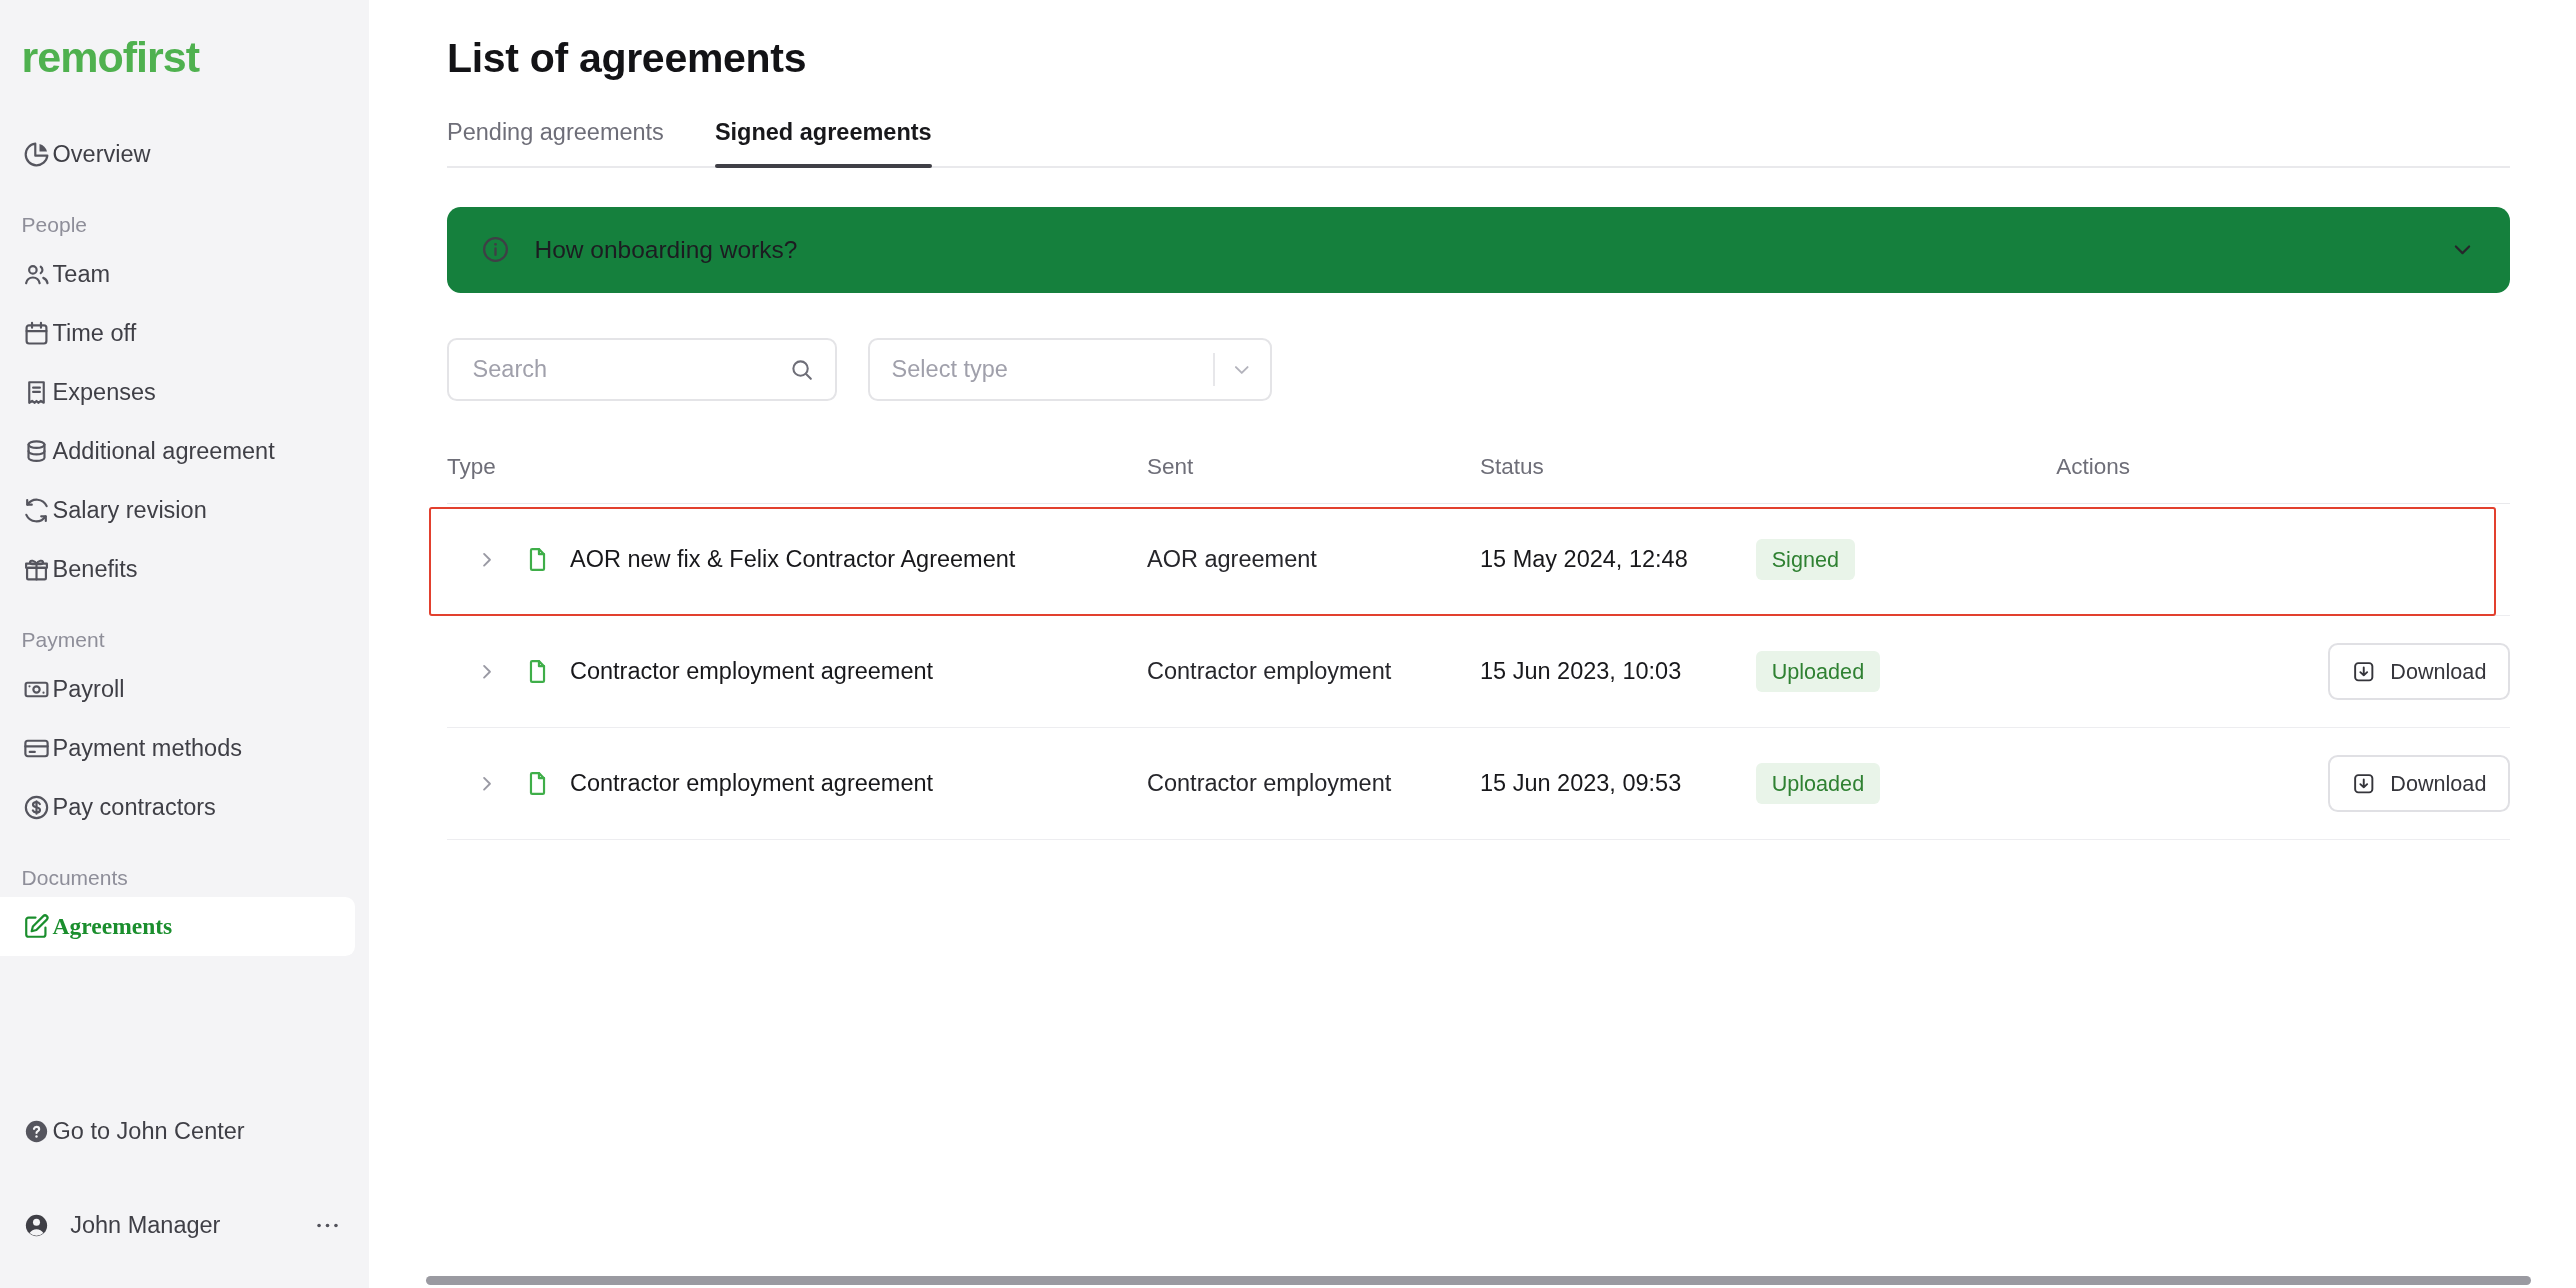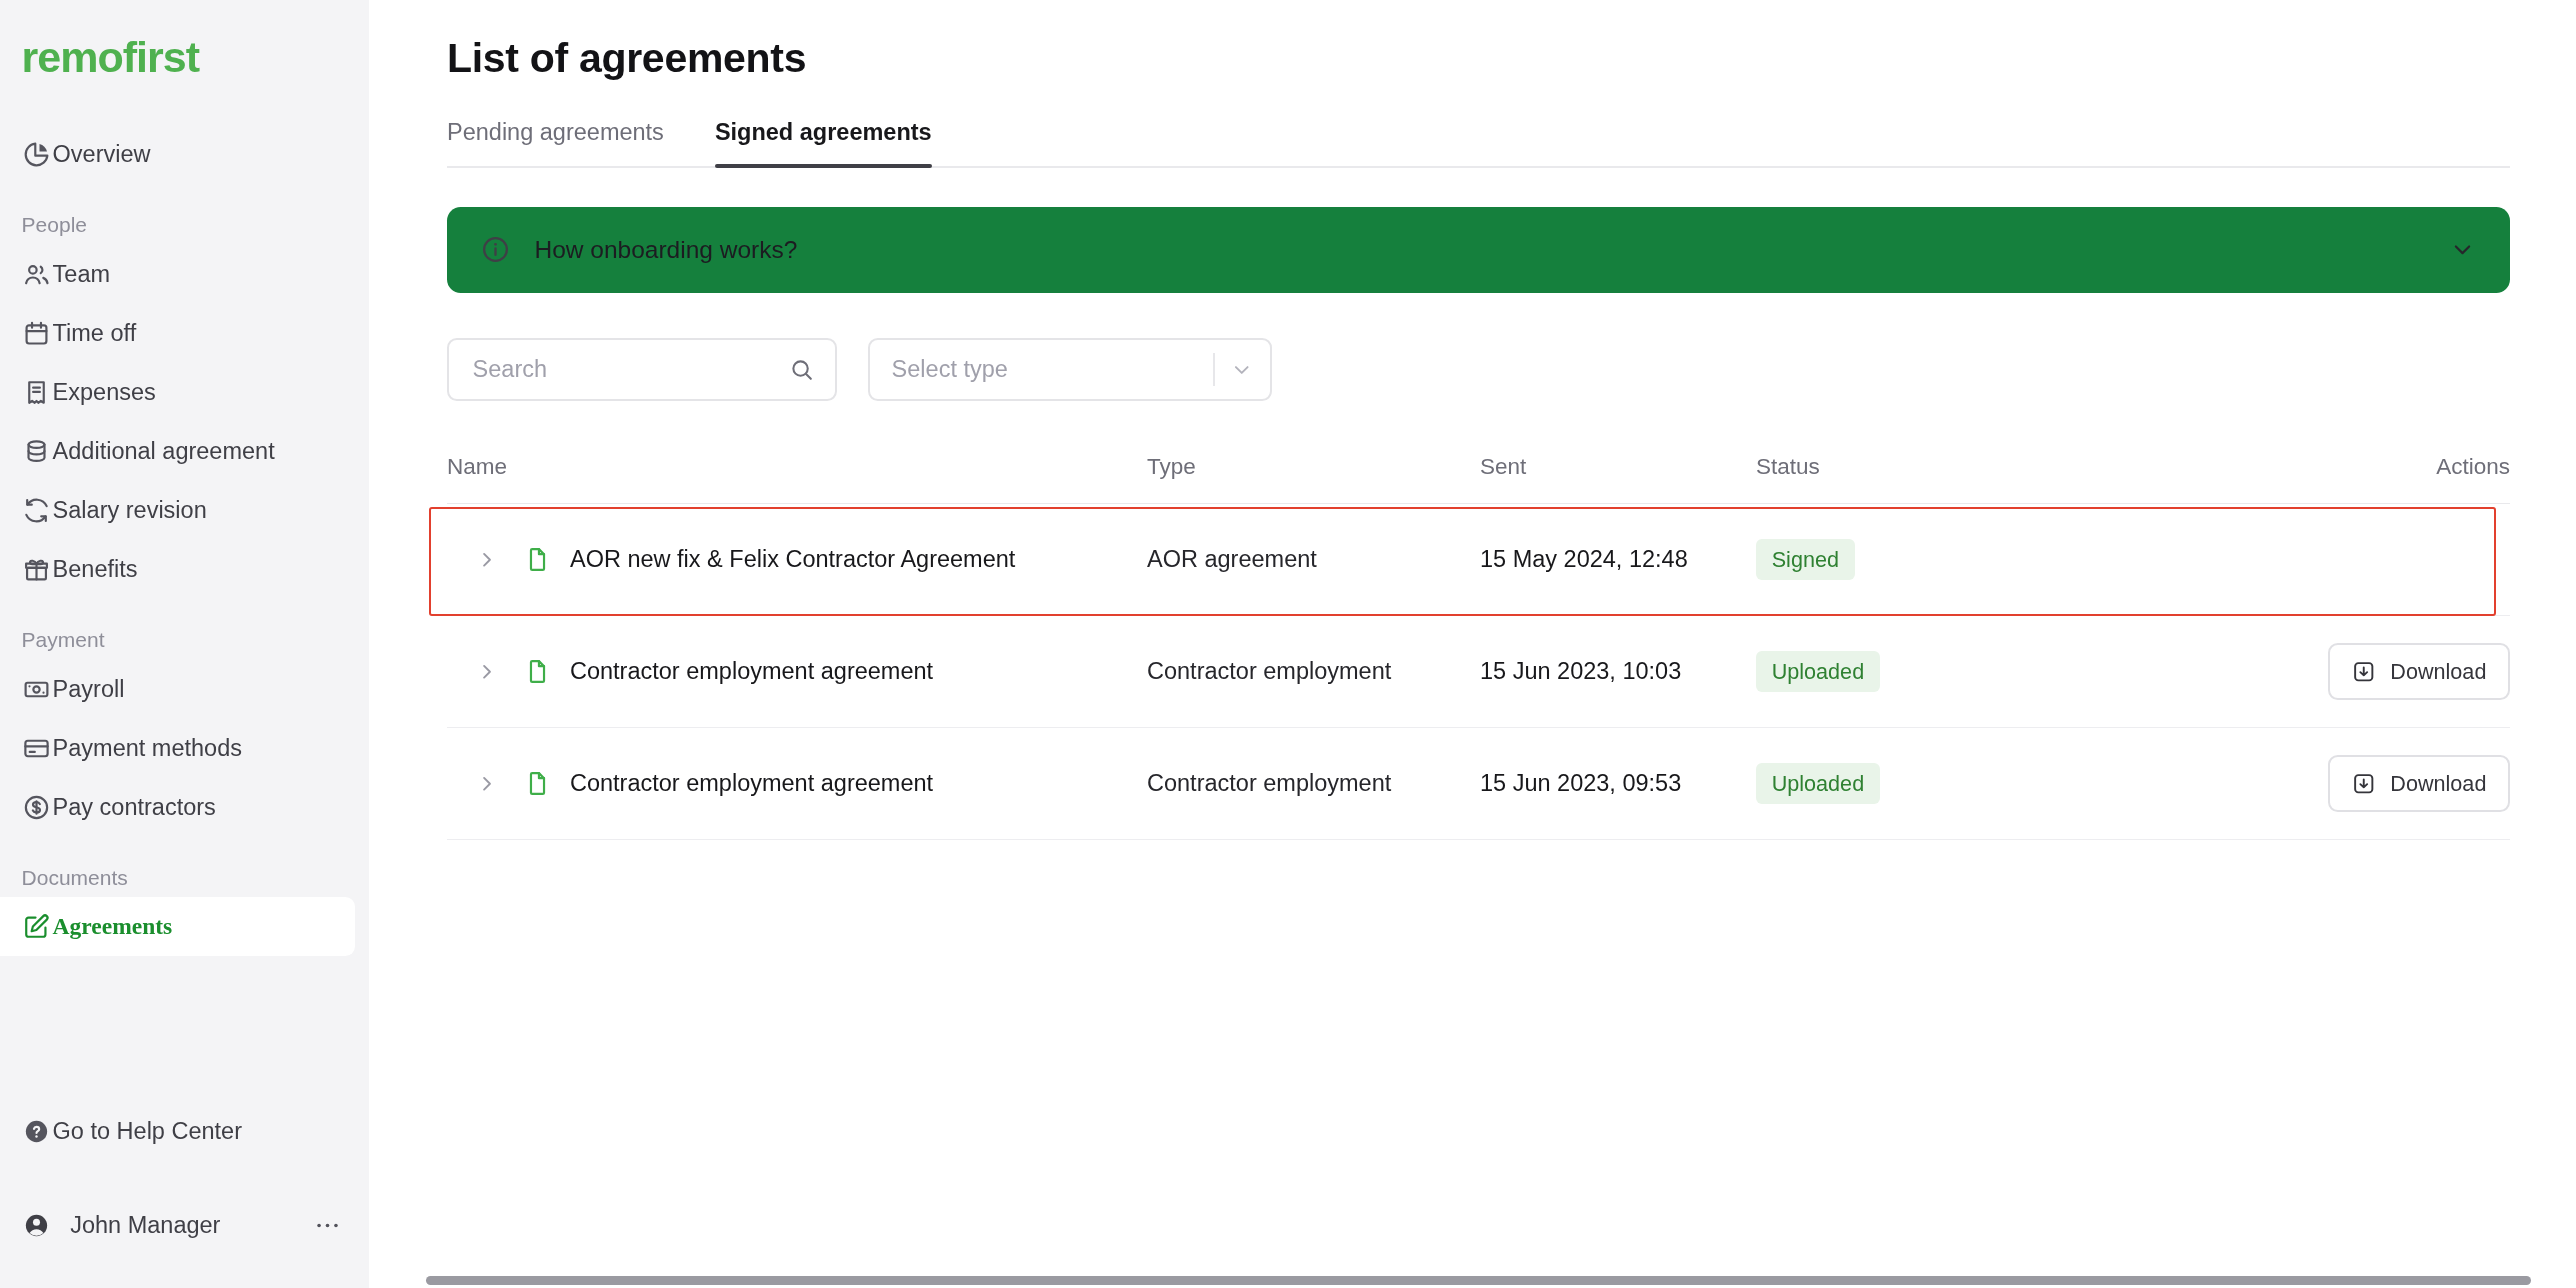--- a/index.html
+++ b/index.html
@@ -172,21 +172,21 @@
     </div>
   </nav>
 
   <div class="sidebar-footer">
     <div class="nav-item">
       <svg class="ic" viewBox="0 0 24 24">
           <circle cx="12" cy="12" r="8.8" fill="currentColor" stroke="none"></circle>
           <path d="M9.9 9.8A2.2 2.2 0 0 1 12 8.2c1.2 0 2.2.8 2.2 1.9 0 1.5-2.2 1.7-2.2 3.1" stroke="#f4f4f6"></path>
           <circle cx="12" cy="16.2" r="1" fill="#f4f4f6" stroke="none"></circle>
         </svg>
-      <span>Go to Help Center</span>
+      <span>Go to John Center</span>
     </div>
     <div class="user-row">
       <svg class="ic" viewBox="0 0 24 24">
           <circle cx="12" cy="12" r="8.8" fill="currentColor" stroke="none"></circle>
           <circle cx="12" cy="9.4" r="2.9" fill="#f4f4f6" stroke="none"></circle>
           <path d="M6.3 18.3a6.7 6.7 0 0 1 11.4 0 8.8 8.8 0 0 1-11.4 0z" fill="#f4f4f6" stroke="none"></path>
         </svg>
       <span>John Manager</span>
       <span class="dots-btn">
         <svg class="ic" viewBox="0 0 24 24">
@@ -231,21 +231,20 @@
       <span>Select type</span>
       <span class="select-divider"></span>
       <svg class="ic select-chev" viewBox="0 0 24 24">
           <path d="M6.5 9.5l5.5 5.5 5.5-5.5"></path>
         </svg>
     </div>
   </div>
 
   <div class="table">
     <div class="thead">
-      <div>Name</div>
       <div>Type</div>
       <div>Sent</div>
       <div>Status</div>
       <div class="th-actions">Actions</div>
     </div>
 
     <div class="row">
       <div class="cell-name">
         <svg class="ic row-chev" viewBox="0 0 24 24">
             <path d="M9.5 6.5l5.5 5.5-5.5 5.5"></path>

